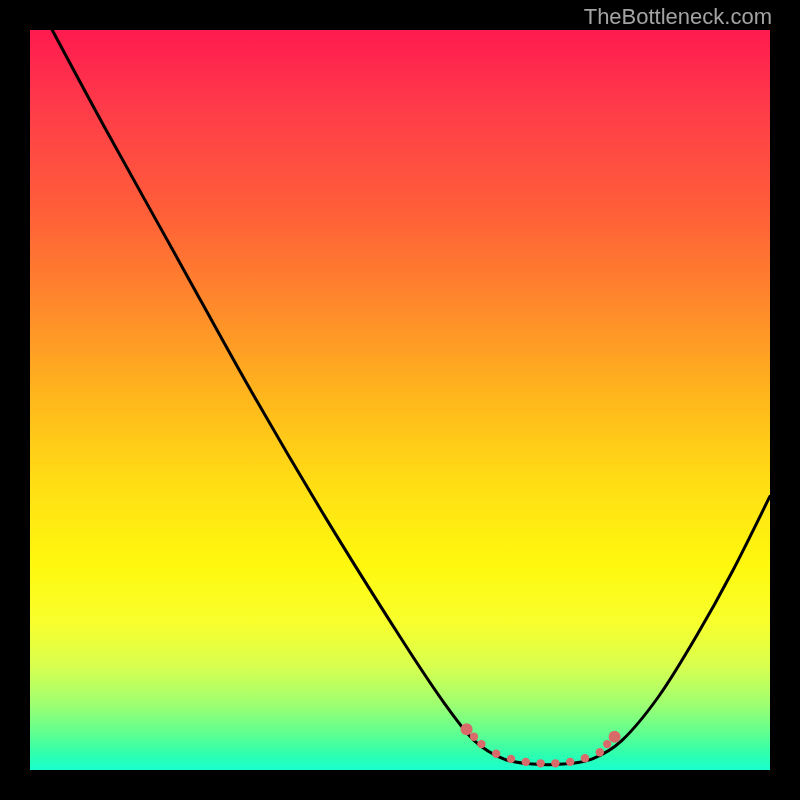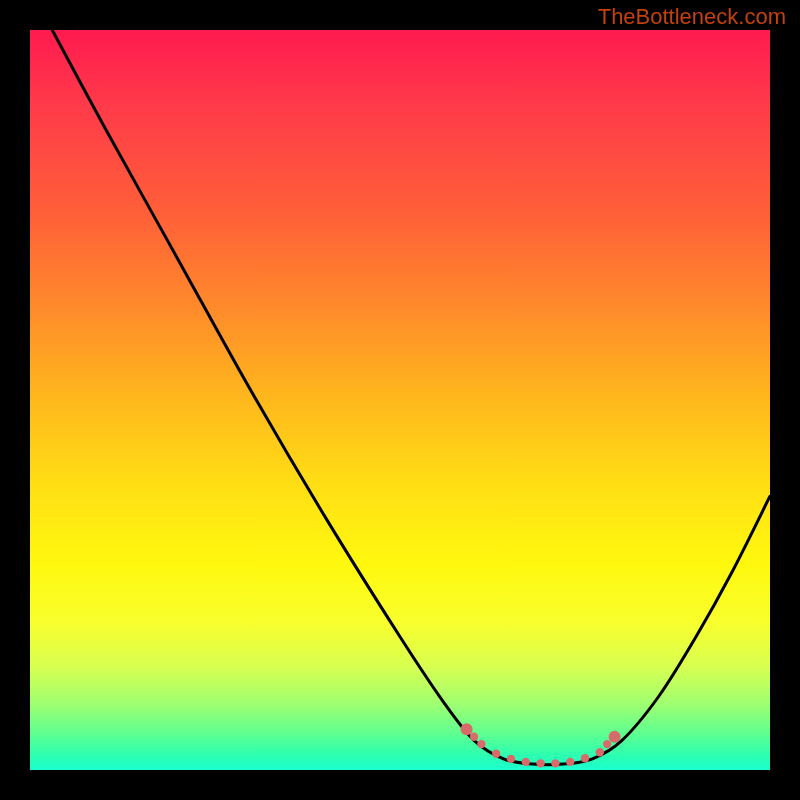--- a/index.html
+++ b/index.html
@@ -7,22 +7,22 @@
     padding: 0;
     width: 800px;
     height: 800px;
     background: #000;
     position: relative;
     font-family: Arial, Helvetica, sans-serif;
   }
   .watermark {
     position: absolute;
     top: 4px;
-    right: 14px;
-    color: #c2410c;
+    right: 28px;
+    color: #a3a3a3;
     font-size: 22px;
     letter-spacing: 0px;
     z-index: 10;
   }
   .plot-area {
     position: absolute;
     left: 30px;
     top: 30px;
     width: 740px;
     height: 740px;

